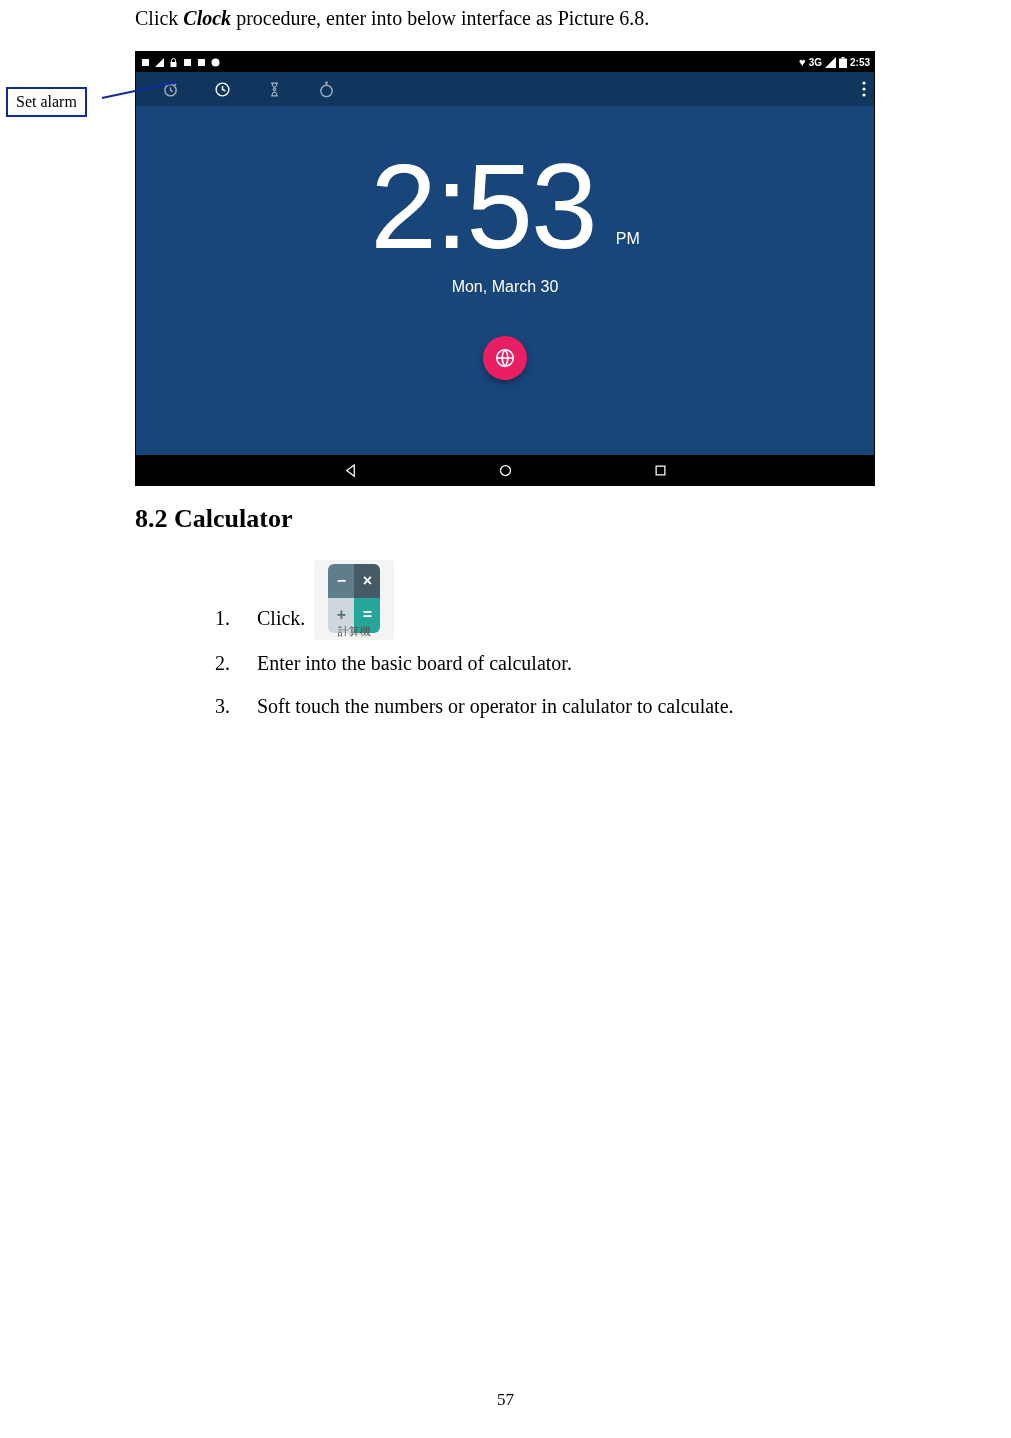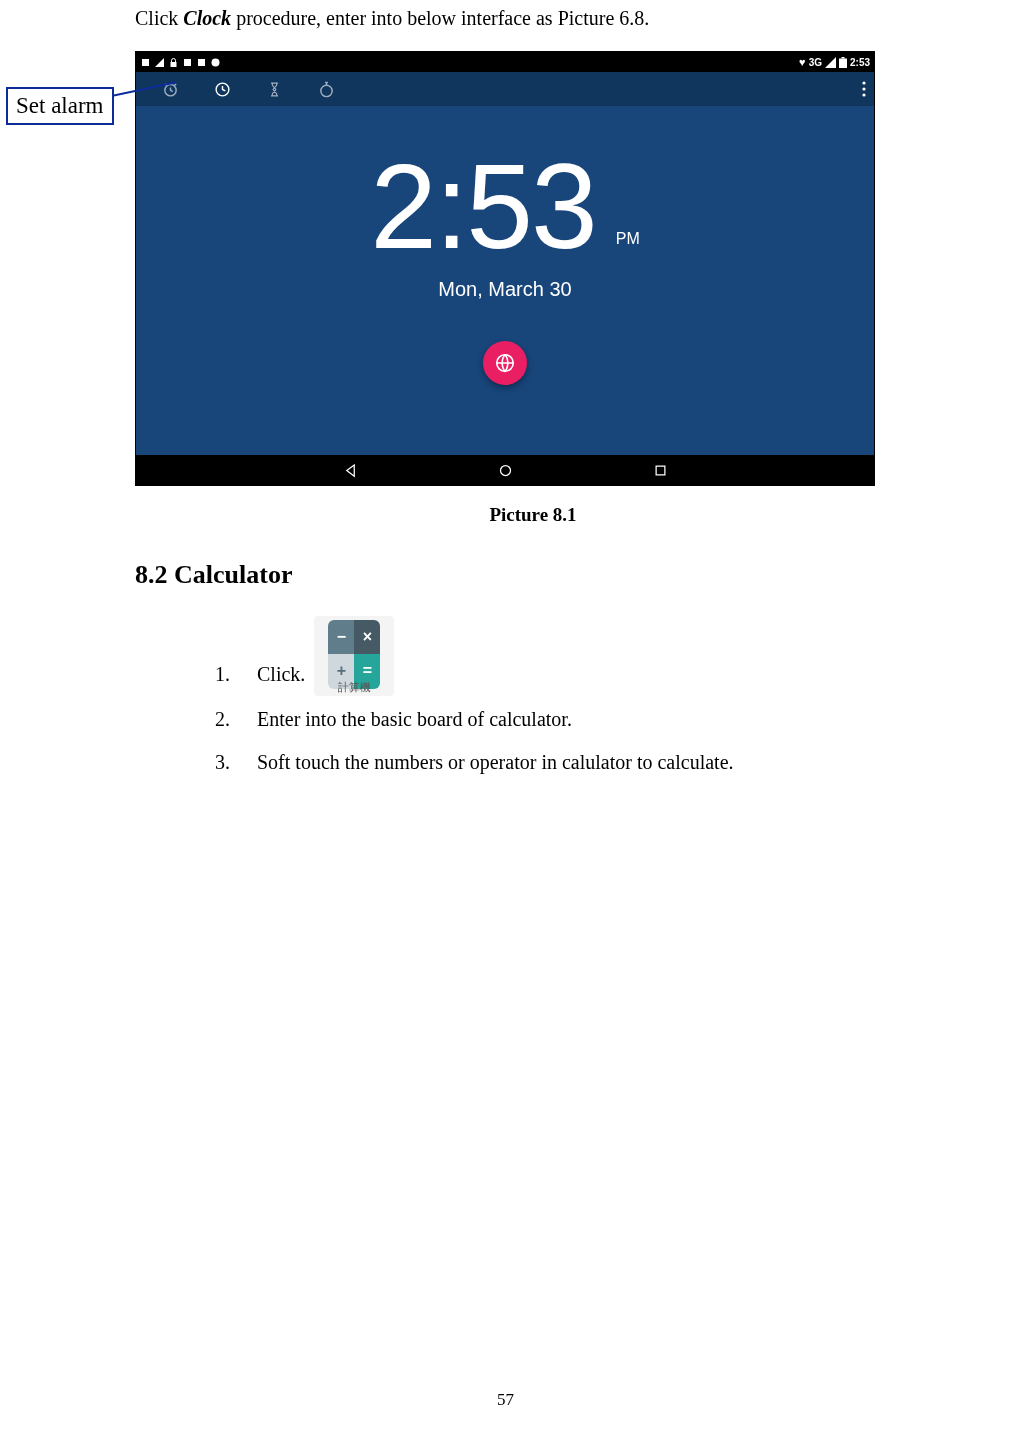--- a/index.html
+++ b/index.html
@@ -36,21 +36,21 @@
     .shot-wrap {
       position: relative;
       margin-top: 14px;
     }
     .callout {
       position: absolute;
       left: -129px;
       top: 36px;
       border: 2px solid #0d2c9b;
       padding: 4px 8px;
-      font-size: 23px;
+      font-size: 16px;
       background: #fff;
       z-index: 10;
     }
     .callout-line {
       position: absolute;
       left: -33px;
       top: 46px;
       width: 76px;
       height: 2px;
       background: #0d2c9b;
@@ -105,21 +105,21 @@
       font-weight: 200;
       letter-spacing: -2px;
       line-height: 1;
     }
     .ampm {
       font-size: 16px;
       margin-left: 20px;
       margin-bottom: 18px;
     }
     .date {
-      font-size: 20px;
+      font-size: 16px;
       margin-top: 12px;
     }
     .fab {
       width: 44px; height: 44px; border-radius: 50%;
       background: #e91e63;
       margin: 40px auto 0 auto;
       display: flex; align-items: center; justify-content: center;
       box-shadow: 0 3px 6px rgba(0,0,0,.35);
     }
     .navbar {
@@ -319,21 +319,20 @@
         </span>
         <span>
           <svg width="15" height="15" viewBox="0 0 24 24">
               <rect x="5" y="5" width="14" height="14" fill="none" stroke="#fff" stroke-width="2"></rect>
             </svg>
         </span>
       </div>
     </div>
   </div>
 
-  <div class="caption">Picture 8.1</div>
 
   <h2 class="section">8.2 Calculator</h2>
 
   <ol class="steps">
     <li class="first">
       <span>Click.</span>
       <span class="calc-icon">
         <span class="grid">
           <div class="c1">−</div>
           <div class="c2">×</div>

